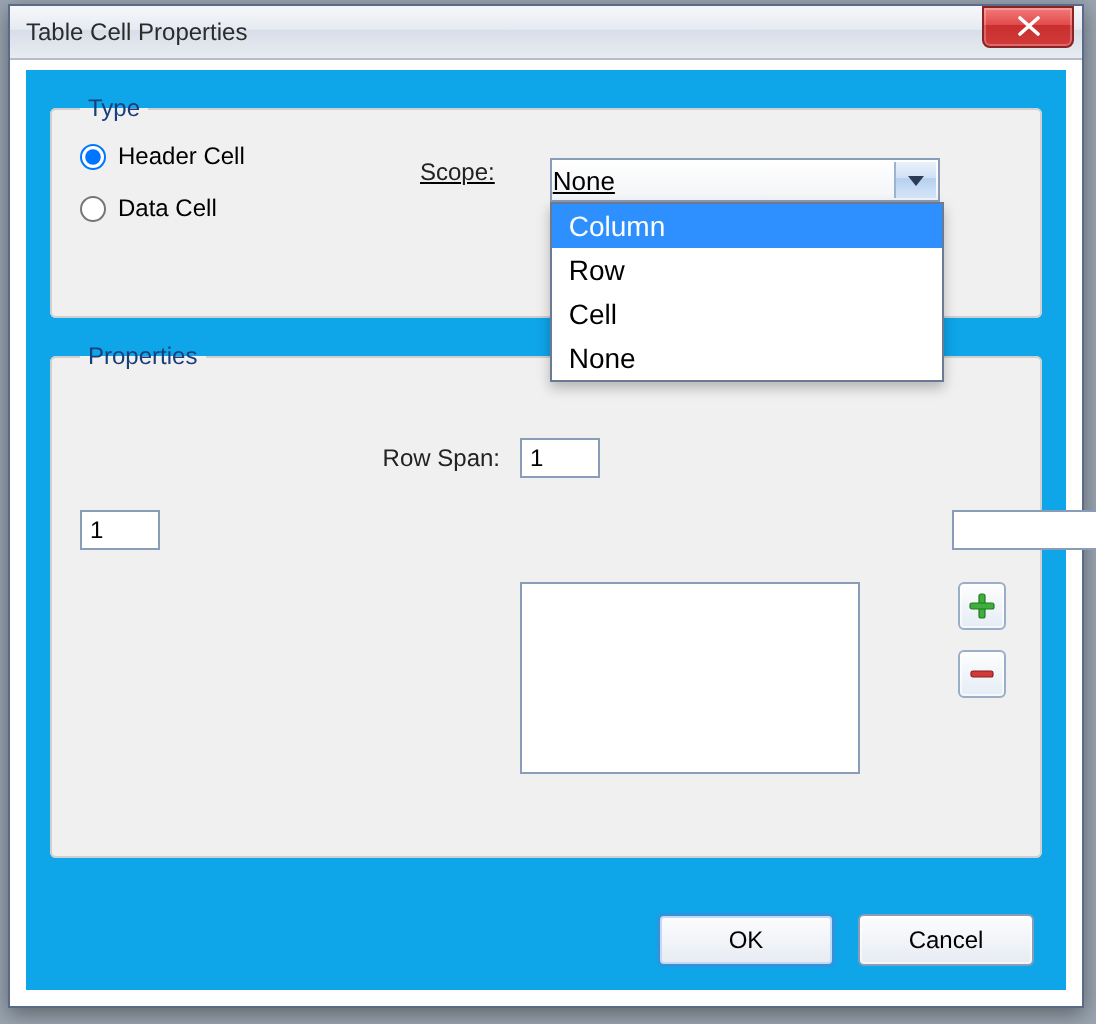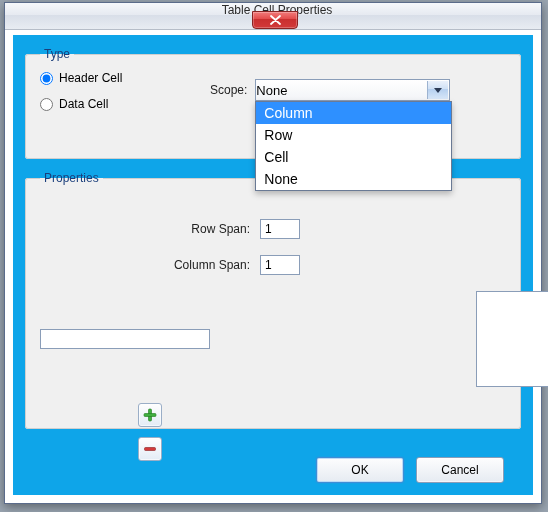--- a/index.html
+++ b/index.html
@@ -23,21 +23,20 @@
     box-shadow: 0 3px 10px rgba(0,0,0,0.4);
   }
   .titlebar {
     height: 26px;
     background: linear-gradient(to bottom, #f6f8fb 0%, #e6eaf1 45%, #d8dee8 46%, #e8ecf2 100%);
     border-bottom: 1px solid #b6bdc8;
     display: flex;
     align-items: center;
     justify-content: space-between;
     padding-left: 8px;
-    flex-direction: column;
   }
   .titlebar .title {
     color: #2b2b2b;
     font-size: 12px;
   }
   .close-btn {
     width: 44px;
     height: 19px;
     margin-right: 4px;
     margin-top: -6px;
@@ -87,23 +86,23 @@
   .radio-line {
     display: flex;
     align-items: center;
     gap: 6px;
     cursor: pointer;
   }
   .radio-line input { margin:0; }
 
   .scope-area {
     display: flex;
-    align-items: center;
-    gap: 8px;
+    gap: 28px;
     margin-top: -2px;
+    text-decoration: underline;
   }
   .scope-label { color: #222; }
 
   .combo {
     position: relative;
     width: 195px;
     height: 22px;
     background: linear-gradient(to bottom,#ffffff,#f2f4f7);
     border: 1px solid #8a9db8;
     display: flex;
@@ -195,21 +194,21 @@
     border: 1px solid #9aaec7;
     border-radius: 3px;
     background: linear-gradient(to bottom,#fefefe,#e4ecf5);
     display:flex;align-items:center;justify-content:center;
     cursor: pointer;
     box-shadow: inset 0 0 0 1px rgba(255,255,255,0.6);
   }
 
   .button-row {
     position: absolute;
-    right: 29px;
+    right: 16px;
     bottom: 12px;
     display: flex;
     gap: 12px;
   }
   .btn {
     min-width: 88px;
     height: 26px;
     border: 1px solid #8a9db8;
     border-radius: 3px;
     background: linear-gradient(to bottom,#fdfdfe,#e6ebf2);
@@ -269,21 +268,20 @@
     </fieldset>
 
     <fieldset class="group" style="height:232px;">
       <legend>Properties</legend>
 
       <div class="attr-grid">
         <div class="fl">Row Span:</div>
         <div><input class="txt small" value="1" style=""></div>
         <div></div>
 
-        <div class="fl">Column Span:</div>
         <div><input class="txt small" value="1" style=""></div>
         <div></div>
 
         <div><input class="txt mid" value="" style=""></div>
         <div></div>
 
         <div>
             <div class="assoc-box"></div>
           </div>
         <div class="side-btns">

